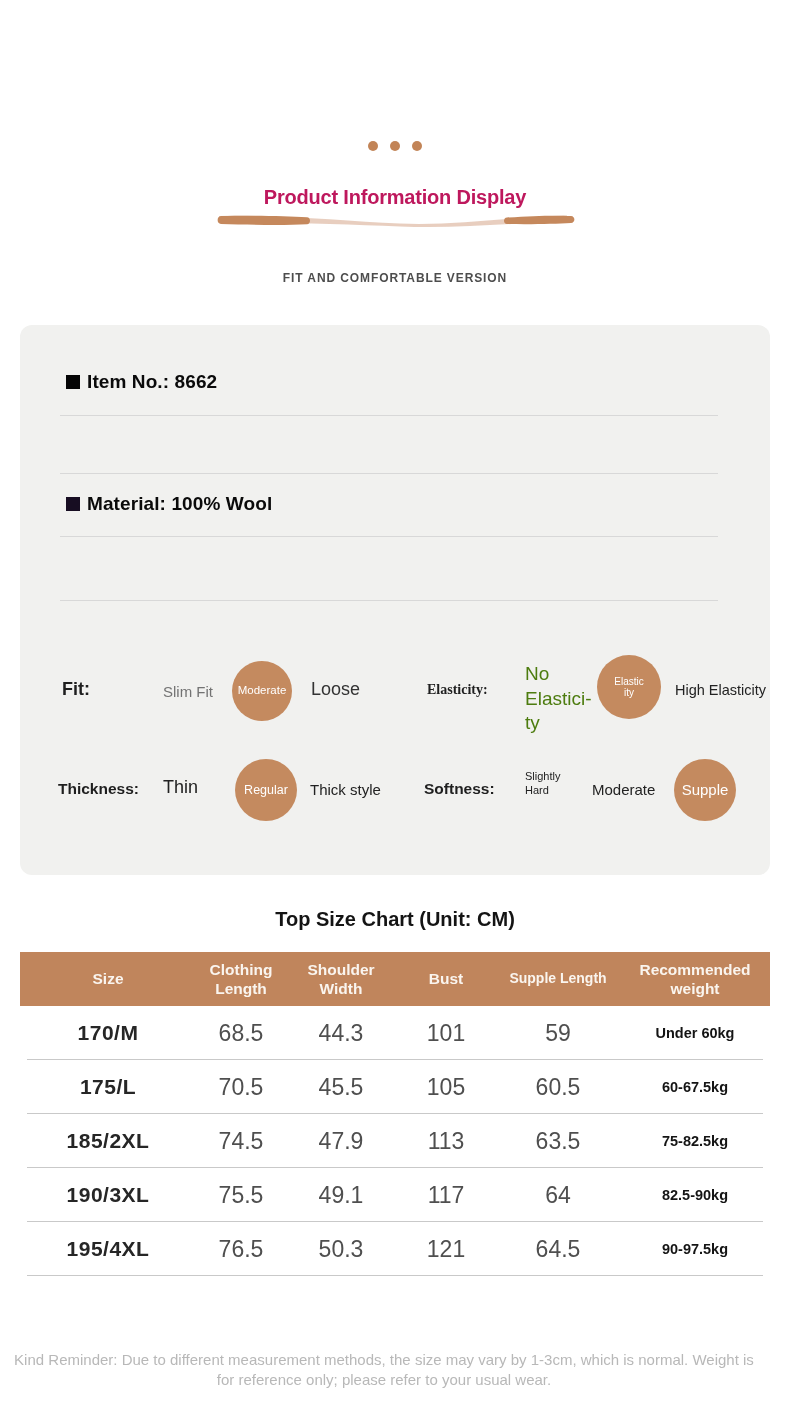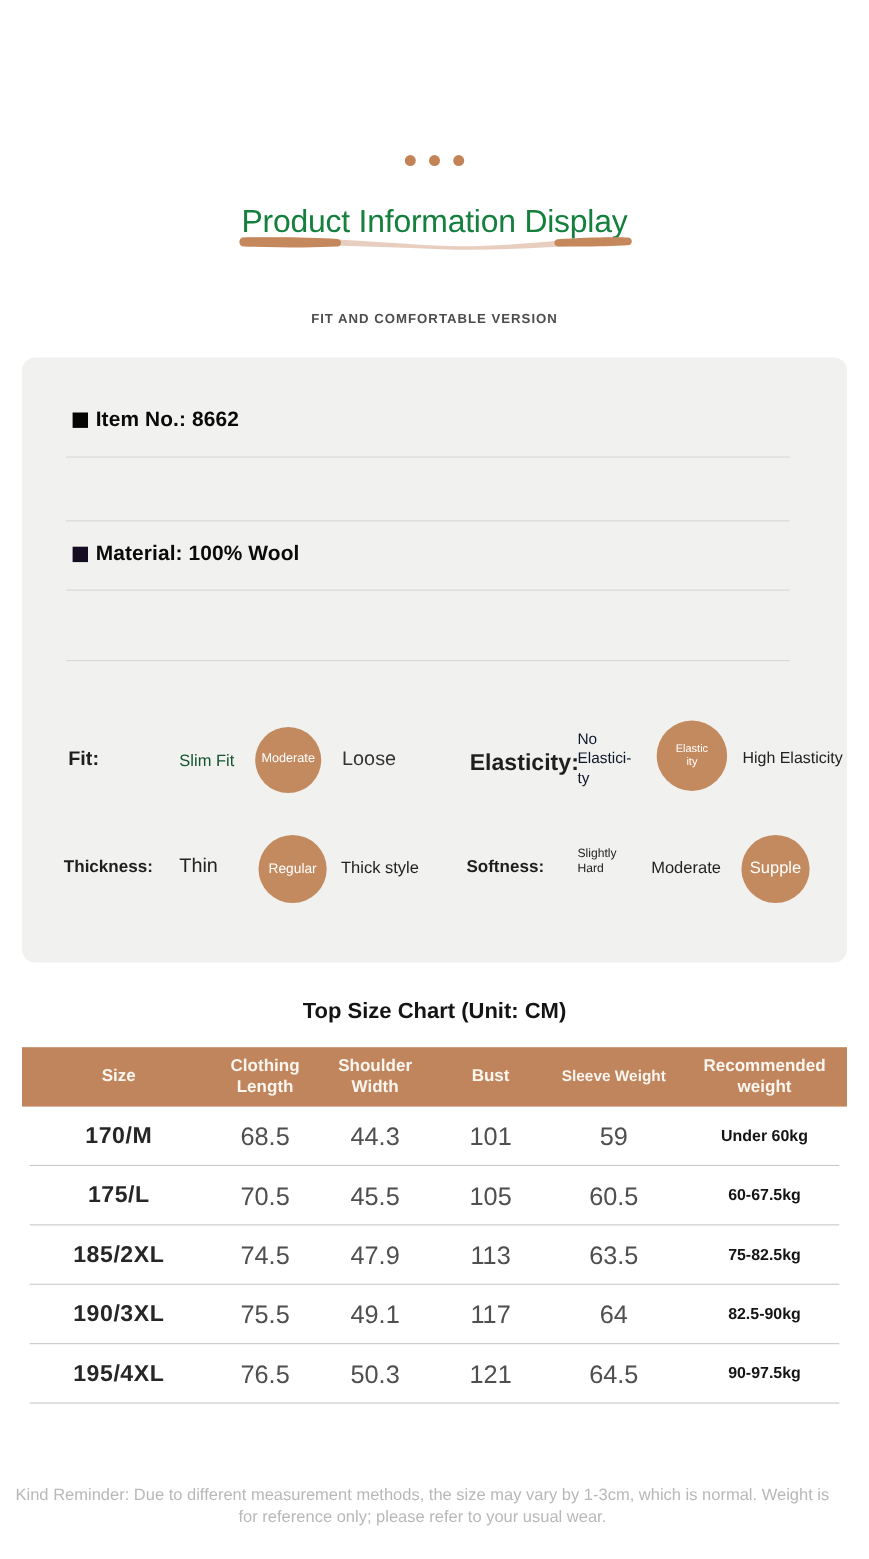--- a/index.html
+++ b/index.html
@@ -12,49 +12,49 @@
   }
   *{margin:0;padding:0;box-sizing:border-box;}
   html,body{background:#fff;}
   body{font-family:"Liberation Sans","DejaVu Sans",sans-serif;}
   .page{position:relative;width:790px;height:1417px;background:#ffffff;overflow:hidden;}
 
   
   .dots{position:absolute;top:141px;left:0;right:0;display:flex;justify-content:center;gap:12px;}
   .dot{width:10px;height:10px;border-radius:50%;background:#c28457;}
   .main-title{position:absolute;top:186px;left:0;right:0;text-align:center;
-    font-size:29px;font-weight:400;color:#15803d;letter-spacing:-0.2px;}
+    font-size:20px;font-weight:700;color:#be185d;letter-spacing:-0.2px;}
   .swoosh{position:absolute;top:213px;left:215px;width:360px;height:18px;}
   .subtitle{position:absolute;top:271px;left:0;right:0;text-align:center;
-    font-size:12px;font-weight:600;color:#4d4d4d;letter-spacing:0.9px;margin-top:12px;}
+    font-size:12px;font-weight:600;color:#4d4d4d;letter-spacing:0.9px;}
 
   
   .panel{position:absolute;top:325px;left:20px;width:750px;height:550px;background:var(--panel);border-radius:12px;}
   .info-line{position:absolute;display:flex;align-items:center;gap:7px;
     font-size:19px;font-weight:700;color:#0a0a0a;letter-spacing:0.1px;}
   .info-line.item{left:46px;top:46px;}
   .info-line.material{left:46px;top:168px;}
   .sq{width:14px;height:14px;display:inline-block;background:#050505;}
   .info-line.material .sq{background:#170d22;}
   .hline{position:absolute;left:40px;width:658px;height:1px;background:var(--line);}
   .hl1{top:90px;} .hl2{top:148px;} .hl3{top:211px;} .hl4{top:275px;}
 
   
-  .attr{position:absolute;color:#14532d;}
+  .attr{position:absolute;color:#737373;}
   .attr-label{font-weight:700;color:#1f1f1f;}
   .preline{white-space:pre-line;}
   .circle{position:absolute;border-radius:50%;background:var(--circle);color:#fff;
     display:flex;align-items:center;justify-content:center;text-align:center;line-height:1.15;}
 
   .lab-fit{left:42px;top:354px;font-size:18px;}
   .opt-slimfit{left:143px;top:358px;font-size:15px;}
   .cir-fit{left:212px;top:336px;width:60px;height:60px;font-size:11.5px;}
   .opt-loose{left:291px;top:354px;font-size:18px;font-weight:500;color:#333;}
-  .lab-elastic{left:407px;top:357px;font-size:21px;}
-  .opt-noelastic{left:505px;top:337px;font-size:14px;line-height:1.3;color:#0f172a;}
+  .lab-elastic{left:407px;top:357px;font-size:14px;font-family:Liberation Serif, serif;}
+  .opt-noelastic{left:505px;top:337px;font-size:19px;line-height:1.3;color:#4d7c0f;}
   .cir-elastic{left:577px;top:330px;width:64px;height:64px;font-size:10px;}
   .opt-highelastic{left:655px;top:357px;font-size:14.5px;white-space:nowrap;color:#222;}
 
   .lab-thick{left:38px;top:455px;font-size:15.5px;}
   .opt-thin{left:143px;top:452px;font-size:18px;font-weight:500;color:#222;}
   .cir-thick{left:215px;top:434px;width:62px;height:62px;font-size:12.5px;}
   .opt-thickstyle{left:290px;top:456px;font-size:15px;color:#222;}
   .lab-soft{left:404px;top:455px;font-size:15.5px;}
   .opt-slighthard{left:505px;top:444px;font-size:11px;line-height:1.3;color:#222;}
   .opt-moderate2{left:572px;top:456px;font-size:15px;color:#222;}
@@ -147,21 +147,21 @@
   <h2 class="chart-title">Top Size Chart (Unit: CM)</h2>
 
   <div class="table">
     <div class="trow thead">
       <div class="cell preline">Size</div>
       <div class="cell preline">Clothing
 Length</div>
       <div class="cell preline">Shoulder
 Width</div>
       <div class="cell preline">Bust</div>
-      <div class="cell preline c-sleeve">Sleeve Weight</div>
+      <div class="cell preline c-sleeve">Supple Length</div>
       <div class="cell preline">Recommended
 weight</div>
     </div>
     <div class="tbody">
       <div class="trow">
         <div class="cell c-size">170/M</div>
         <div class="cell c-num">68.5</div>
         <div class="cell c-num">44.3</div>
         <div class="cell c-num">101</div>
         <div class="cell c-num">59</div>

